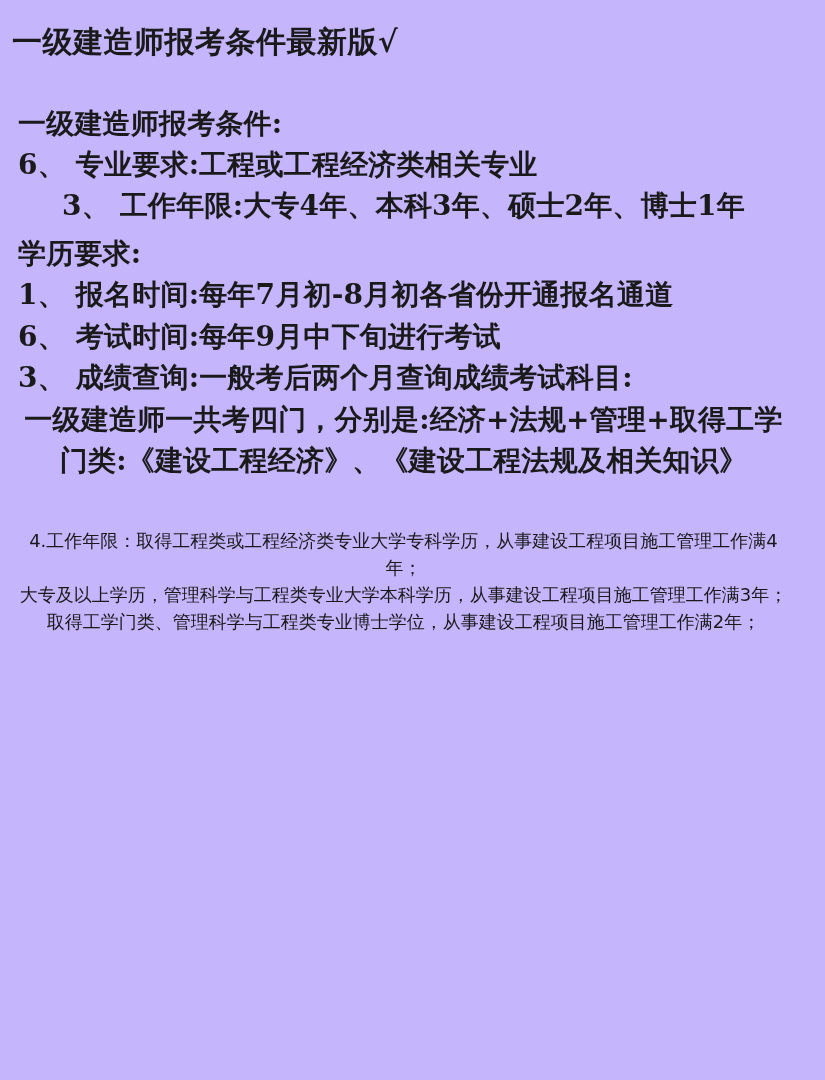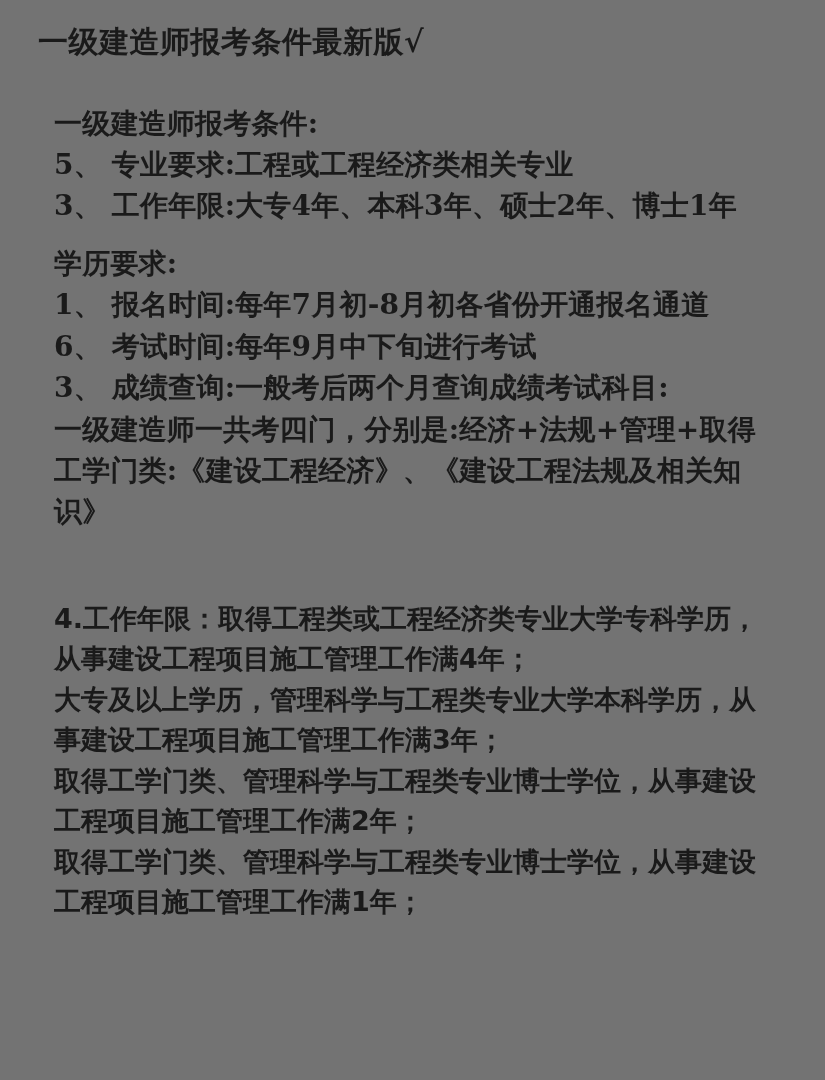--- a/index.html
+++ b/index.html
@@ -11,80 +11,80 @@
     height: 1080px;
     background: #f7f7f5;
     font-family: "DejaVu Serif", "Liberation Serif", serif;
     color: #1a1a1a;
     overflow: hidden;
   }
   .page {
     width: 825px;
     height: 1080px;
     box-sizing: border-box;
-    padding: 22px 30px 0 38px;
-    background: #737373;
+    padding: 22px 30px 0 12px;
+    background: #c4b5fd;
   }
   .doc-title {
     font-size: 30px;
     line-height: 1.35;
     font-weight: 700;
     letter-spacing: 0.5px;
     margin: 0 0 40px 0;
     white-space: nowrap;
   }
   .block {
-    margin: 16px;
+    margin: 6px;
   }
   .line {
     font-size: 28px;
     line-height: 1.48;
     letter-spacing: 0.2px;
     white-space: nowrap;
   }
   .line.wrap {
     white-space: normal;
+    text-align: center;
   }
   .serif-heavy {
     font-weight: 700;
   }
   .gap {
     height: 34px;
   }
   .section-two .line {
     font-family: "DejaVu Sans", "Liberation Sans", sans-serif;
-    font-weight: 700;
-    font-size: 27px;
+    font-weight: 400;
+    font-size: 18px;
     line-height: 1.5;
     letter-spacing: 0px;
   }
 </style>
 </head>
 <body>
 
 <div class="page">
 
   <div class="doc-title">一级建造师报考条件最新版√</div>
 
   <div class="block">
     <div class="line serif-heavy">一级建造师报考条件:</div>
-    <div class="line serif-heavy">5、 专业要求:工程或工程经济类相关专业</div>
+    <div class="line serif-heavy">6、 专业要求:工程或工程经济类相关专业</div>
     <div class="line wrap serif-heavy">3、 工作年限:大专4年、本科3年、硕士2年、博士1年</div>
   </div>
 
   <div class="block">
     <div class="line serif-heavy">学历要求:</div>
     <div class="line serif-heavy">1、 报名时间:每年7月初-8月初各省份开通报名通道</div>
     <div class="line serif-heavy">6、 考试时间:每年9月中下旬进行考试</div>
     <div class="line serif-heavy">3、 成绩查询:一般考后两个月查询成绩考试科目:</div>
     <div class="line wrap serif-heavy">一级建造师一共考四门，分别是:经济+法规+管理+取得工学门类:《建设工程经济》、《建设工程法规及相关知识》</div>
   </div>
 
   <div class="gap"></div>
 
   <div class="block section-two">
     <div class="line wrap">4.工作年限：取得工程类或工程经济类专业大学专科学历，从事建设工程项目施工管理工作满4年；</div>
     <div class="line wrap">大专及以上学历，管理科学与工程类专业大学本科学历，从事建设工程项目施工管理工作满3年；</div>
     <div class="line wrap">取得工学门类、管理科学与工程类专业博士学位，从事建设工程项目施工管理工作满2年；</div>
-    <div class="line wrap">取得工学门类、管理科学与工程类专业博士学位，从事建设工程项目施工管理工作满1年；</div>
   </div>
 
 </div>
 
 </body></html>

